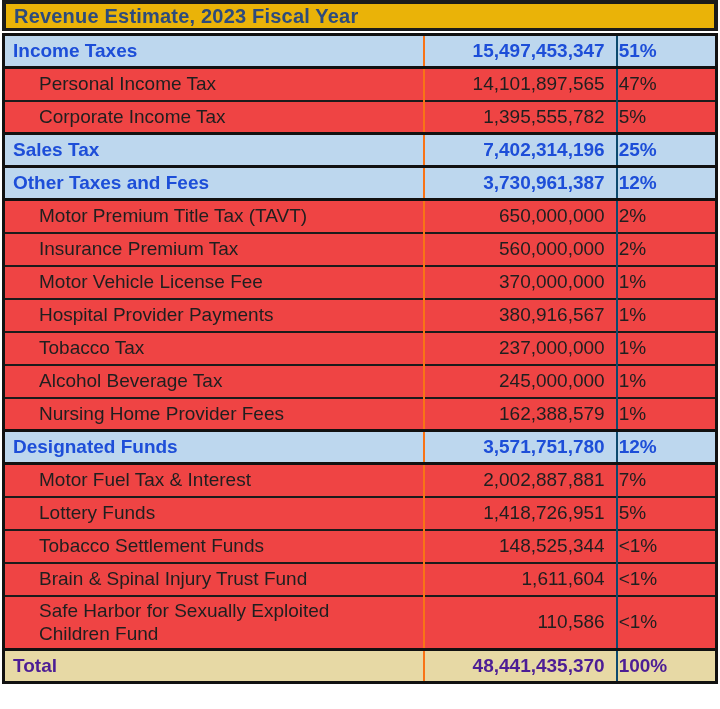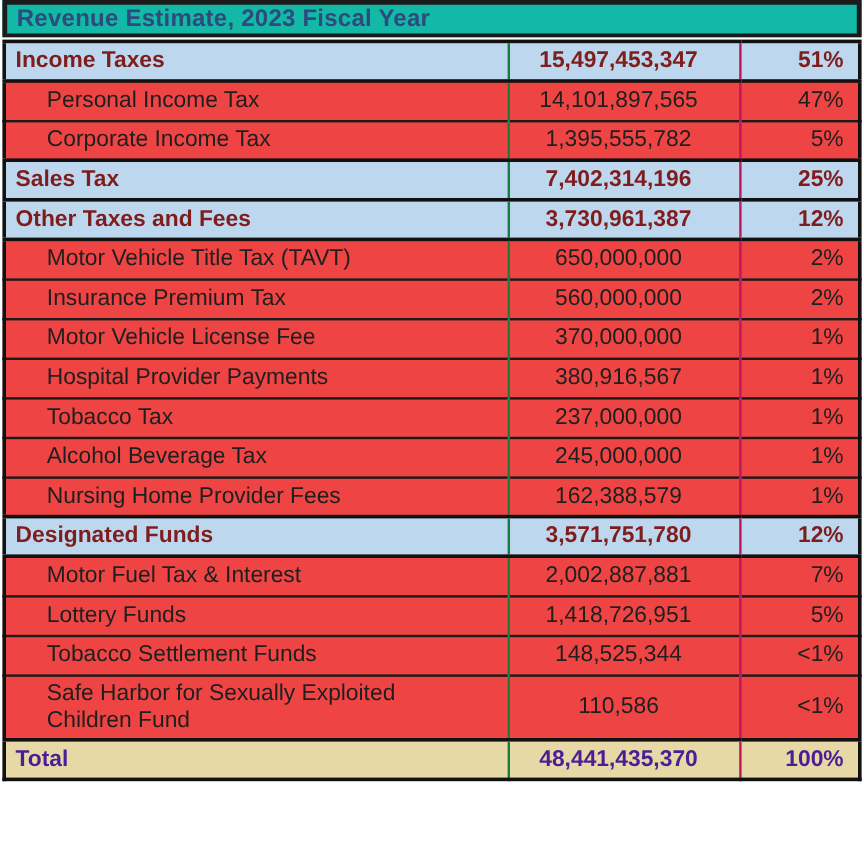--- a/index.html
+++ b/index.html
@@ -12,21 +12,21 @@
     width: 720px;
     height: 709px;
     box-sizing: border-box;
     padding: 0 2px;
     background: #ffffff;
   }
   .title-bar {
     box-sizing: border-box;
     border: 4px solid #1b1b1b;
     border-bottom-width: 3px;
-    background: #14b8a6;
+    background: #eab308;
     height: 31px;
     display: flex;
     align-items: center;
     padding-left: 8px;
   }
   .title-bar .title-text {
     font-size: 20px;
     font-weight: bold;
     color: #2d4b7c;
     letter-spacing: 0.2px;
@@ -45,26 +45,26 @@
     box-sizing: border-box;
     height: 33px;
     font-size: 19px;
     color: #1f1f1f;
     vertical-align: middle;
     background: #ef4444;
     border-top: 2px solid #1b1b1b;
     padding-top: 1px;
   }
   td.c-label  { text-align: left;  padding-left: 34px; padding-right: 6px; }
-  td.c-amount { text-align: center; padding-right: 11px; border-left: 2px solid #15803d; }
-  td.c-pct    { text-align: right; padding-right: 12px; border-left: 2px solid #be185d; }
+  td.c-amount { text-align: right; padding-right: 11px; border-left: 2px solid #f97316; }
+  td.c-pct    { text-align: left; padding-right: 12px; border-left: 2px solid #0c4a6e; }
   tr.row-section td {
     background: #bdd7ee;
     font-weight: bold;
-    color: #7f1d1d;
+    color: #1d4ed8;
     border-top: 3px solid #111111;
     border-bottom: 3px solid #111111;
   }
   tr.row-section td.c-label { padding-left: 8px; }
   tr.row-total td {
     background: #e7d9a5;
     font-weight: bold;
     color: #4c1d95;
     border-top: 3px solid #111111;
   }
@@ -106,21 +106,21 @@
           <td class="c-label"><span class="label-text">Sales Tax</span></td>
           <td class="c-amount">7,402,314,196</td>
           <td class="c-pct">25%</td>
         </tr>
         <tr class="row-section">
           <td class="c-label"><span class="label-text">Other Taxes and Fees</span></td>
           <td class="c-amount">3,730,961,387</td>
           <td class="c-pct">12%</td>
         </tr>
         <tr class="row-detail">
-          <td class="c-label"><span class="label-text">Motor Vehicle Title Tax (TAVT)</span></td>
+          <td class="c-label"><span class="label-text">Motor Premium Title Tax (TAVT)</span></td>
           <td class="c-amount">650,000,000</td>
           <td class="c-pct">2%</td>
         </tr>
         <tr class="row-detail">
           <td class="c-label"><span class="label-text">Insurance Premium Tax</span></td>
           <td class="c-amount">560,000,000</td>
           <td class="c-pct">2%</td>
         </tr>
         <tr class="row-detail">
           <td class="c-label"><span class="label-text">Motor Vehicle License Fee</span></td>
@@ -160,20 +160,25 @@
         <tr class="row-detail">
           <td class="c-label"><span class="label-text">Lottery Funds</span></td>
           <td class="c-amount">1,418,726,951</td>
           <td class="c-pct">5%</td>
         </tr>
         <tr class="row-detail">
           <td class="c-label"><span class="label-text">Tobacco Settlement Funds</span></td>
           <td class="c-amount">148,525,344</td>
           <td class="c-pct">&lt;1%</td>
         </tr>
+        <tr class="row-detail">
+          <td class="c-label"><span class="label-text">Brain &amp; Spinal Injury Trust Fund</span></td>
+          <td class="c-amount">1,611,604</td>
+          <td class="c-pct">&lt;1%</td>
+        </tr>
         <tr class="row-detail wrap">
           <td class="c-label"><span class="label-text">Safe Harbor for Sexually Exploited Children Fund</span></td>
           <td class="c-amount">110,586</td>
           <td class="c-pct">&lt;1%</td>
         </tr>
         <tr class="row-total">
           <td class="c-label"><span class="label-text">Total</span></td>
           <td class="c-amount">48,441,435,370</td>
           <td class="c-pct">100%</td>
         </tr>

